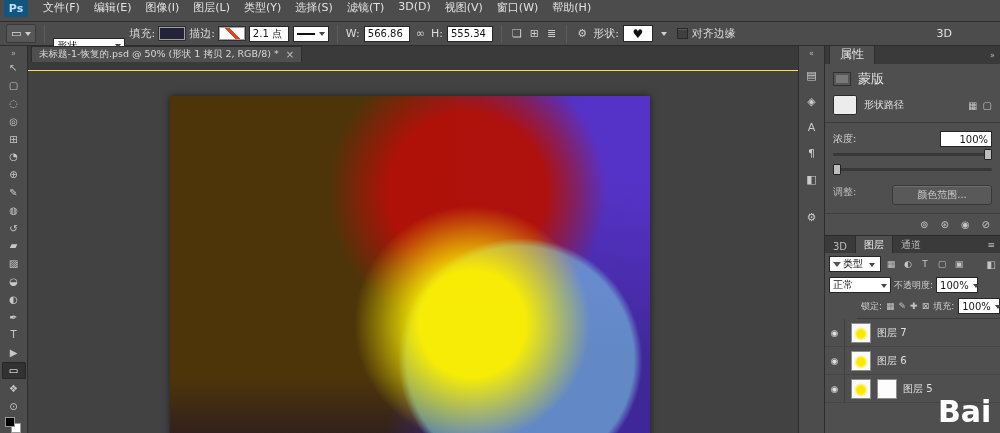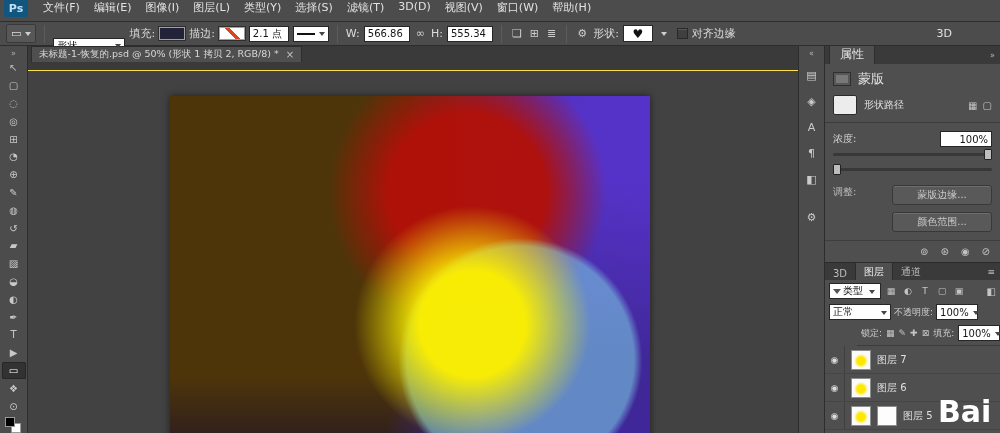--- a/index.html
+++ b/index.html
@@ -266,21 +266,20 @@
         <div class="knob right"></div>
       </div>
 
       <div class="track">
         <div class="knob left"></div>
       </div>
 
       <div class="adjust-row">
         <span class="lab">调整:</span>
         <div class="adjust-btns">
-          <div class="pbtn">蒙版边缘...</div>
           <div class="pbtn">颜色范围...</div>
         </div>
       </div>
 
       <div class="pfooter">
         <span>⊚</span>
         <span>⊛</span>
         <span>◉</span>
         <span>⊘</span>
       </div>

